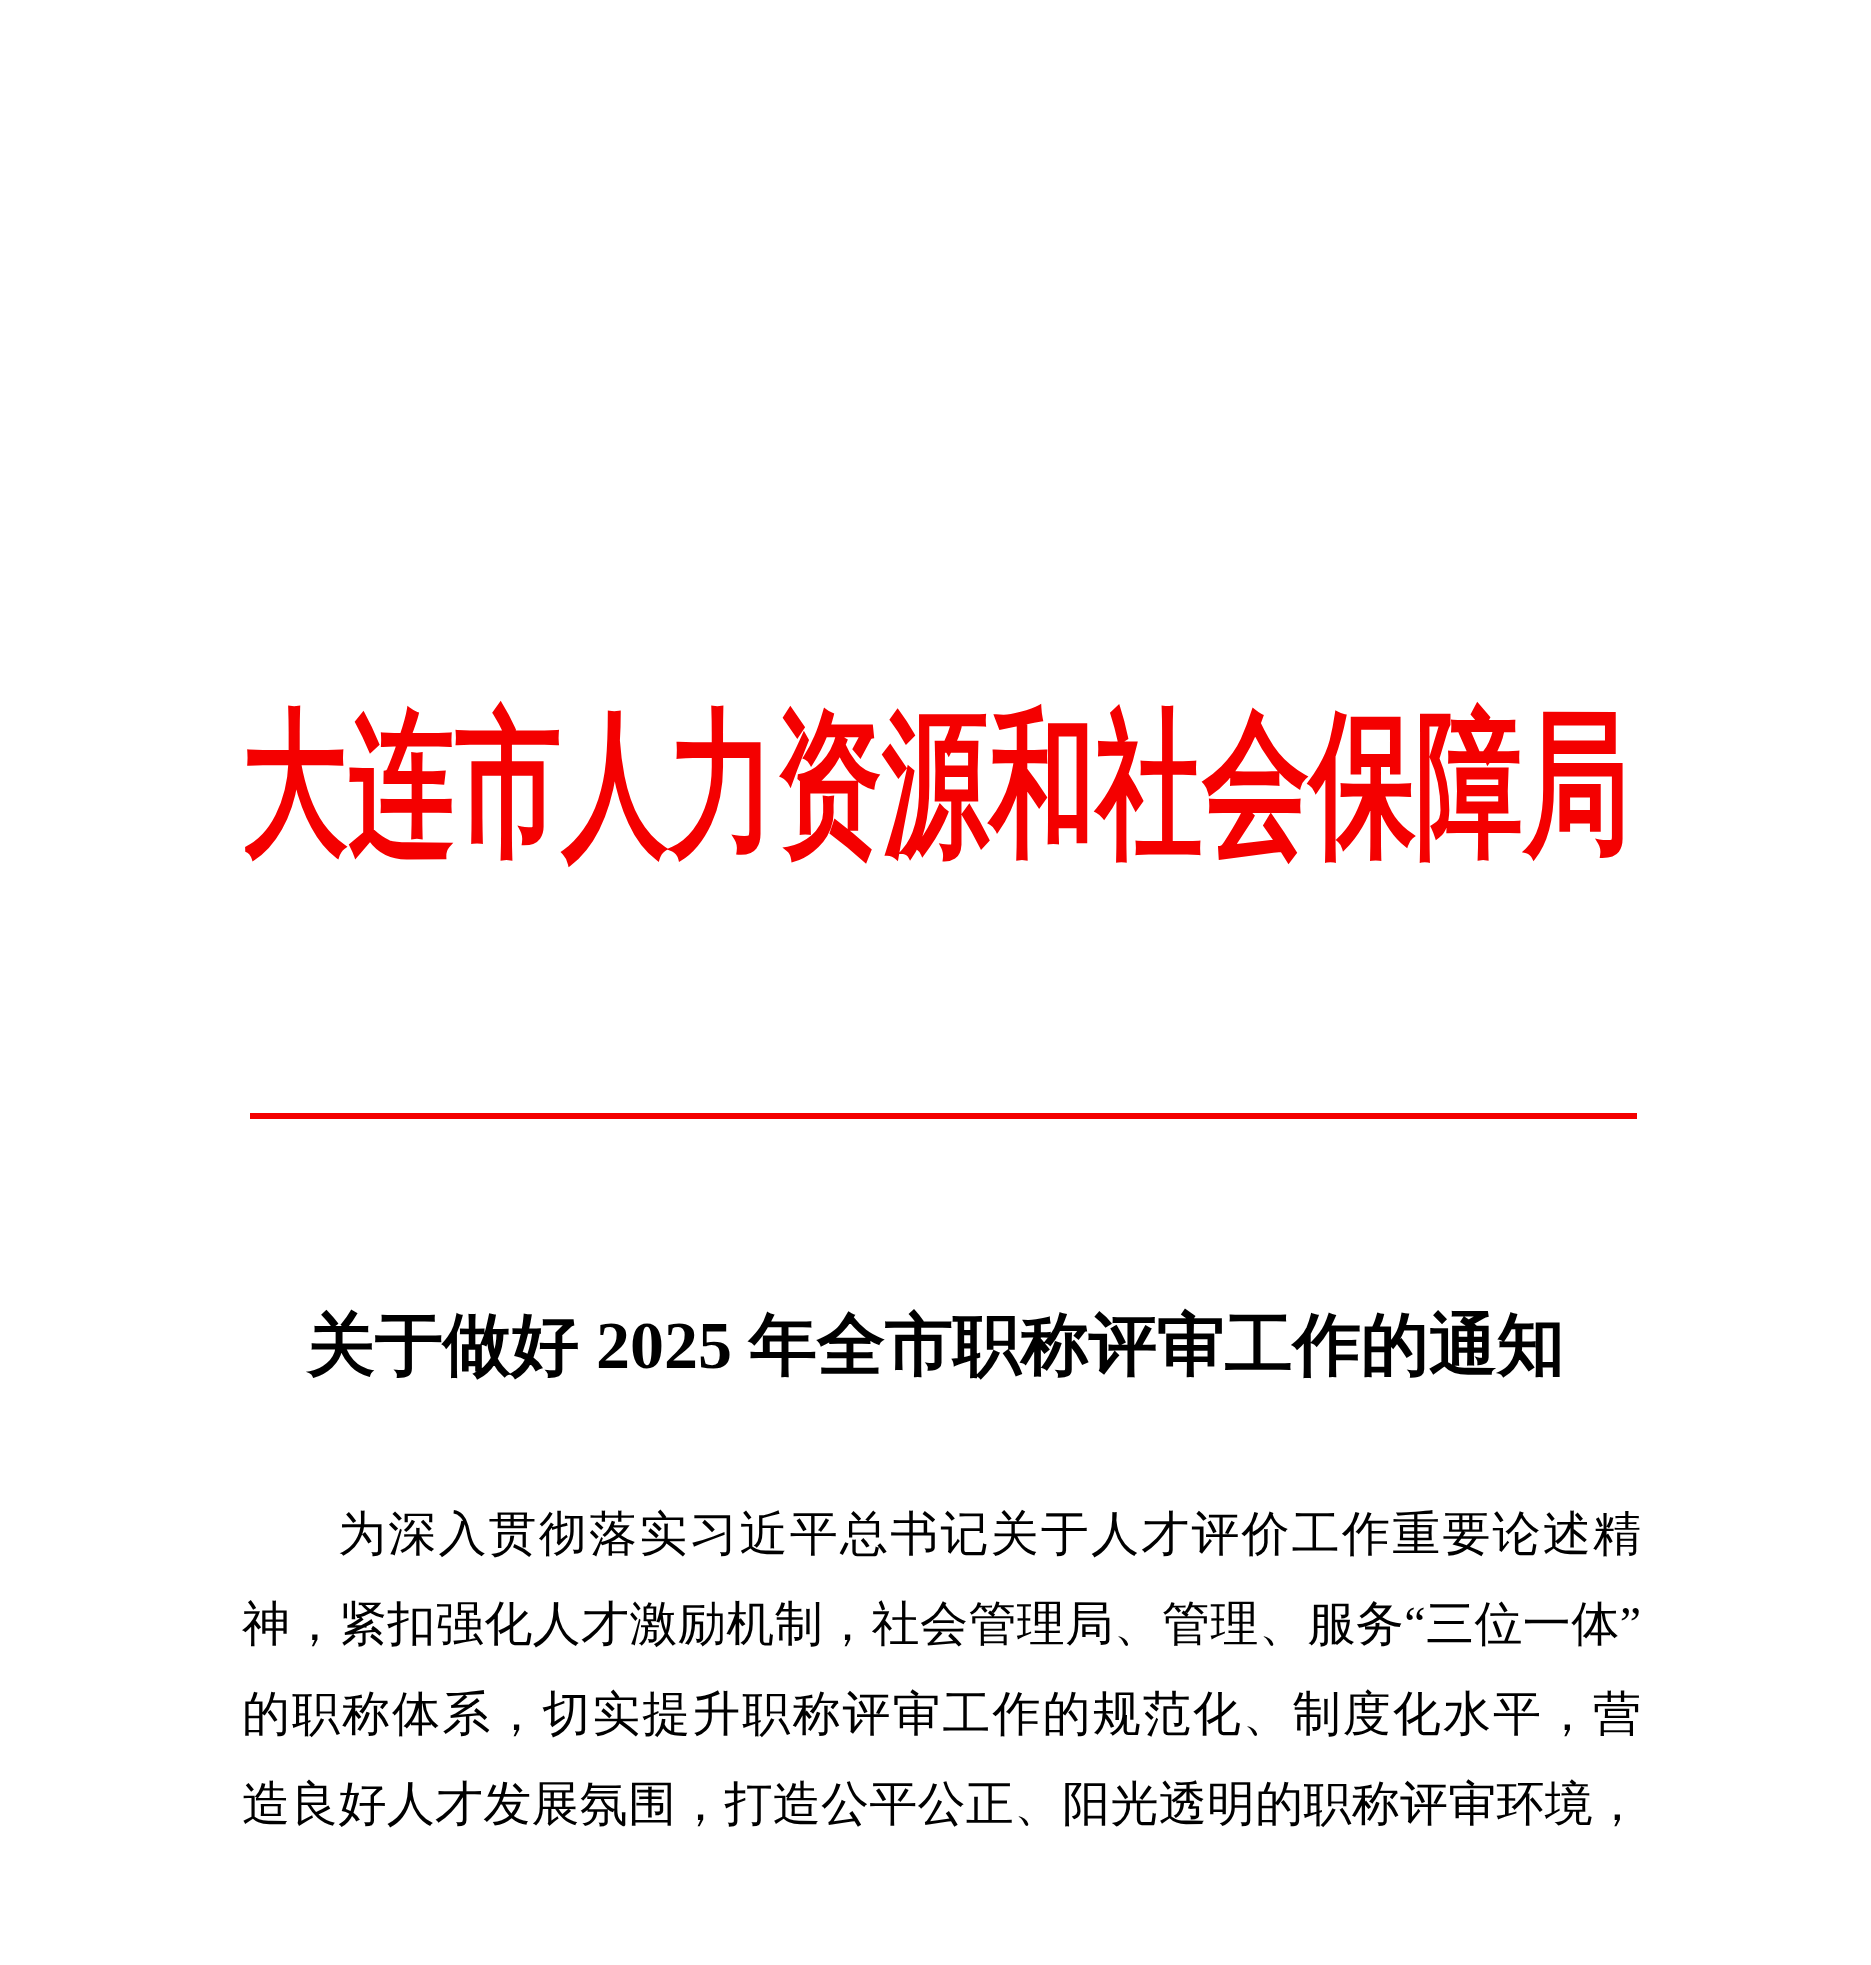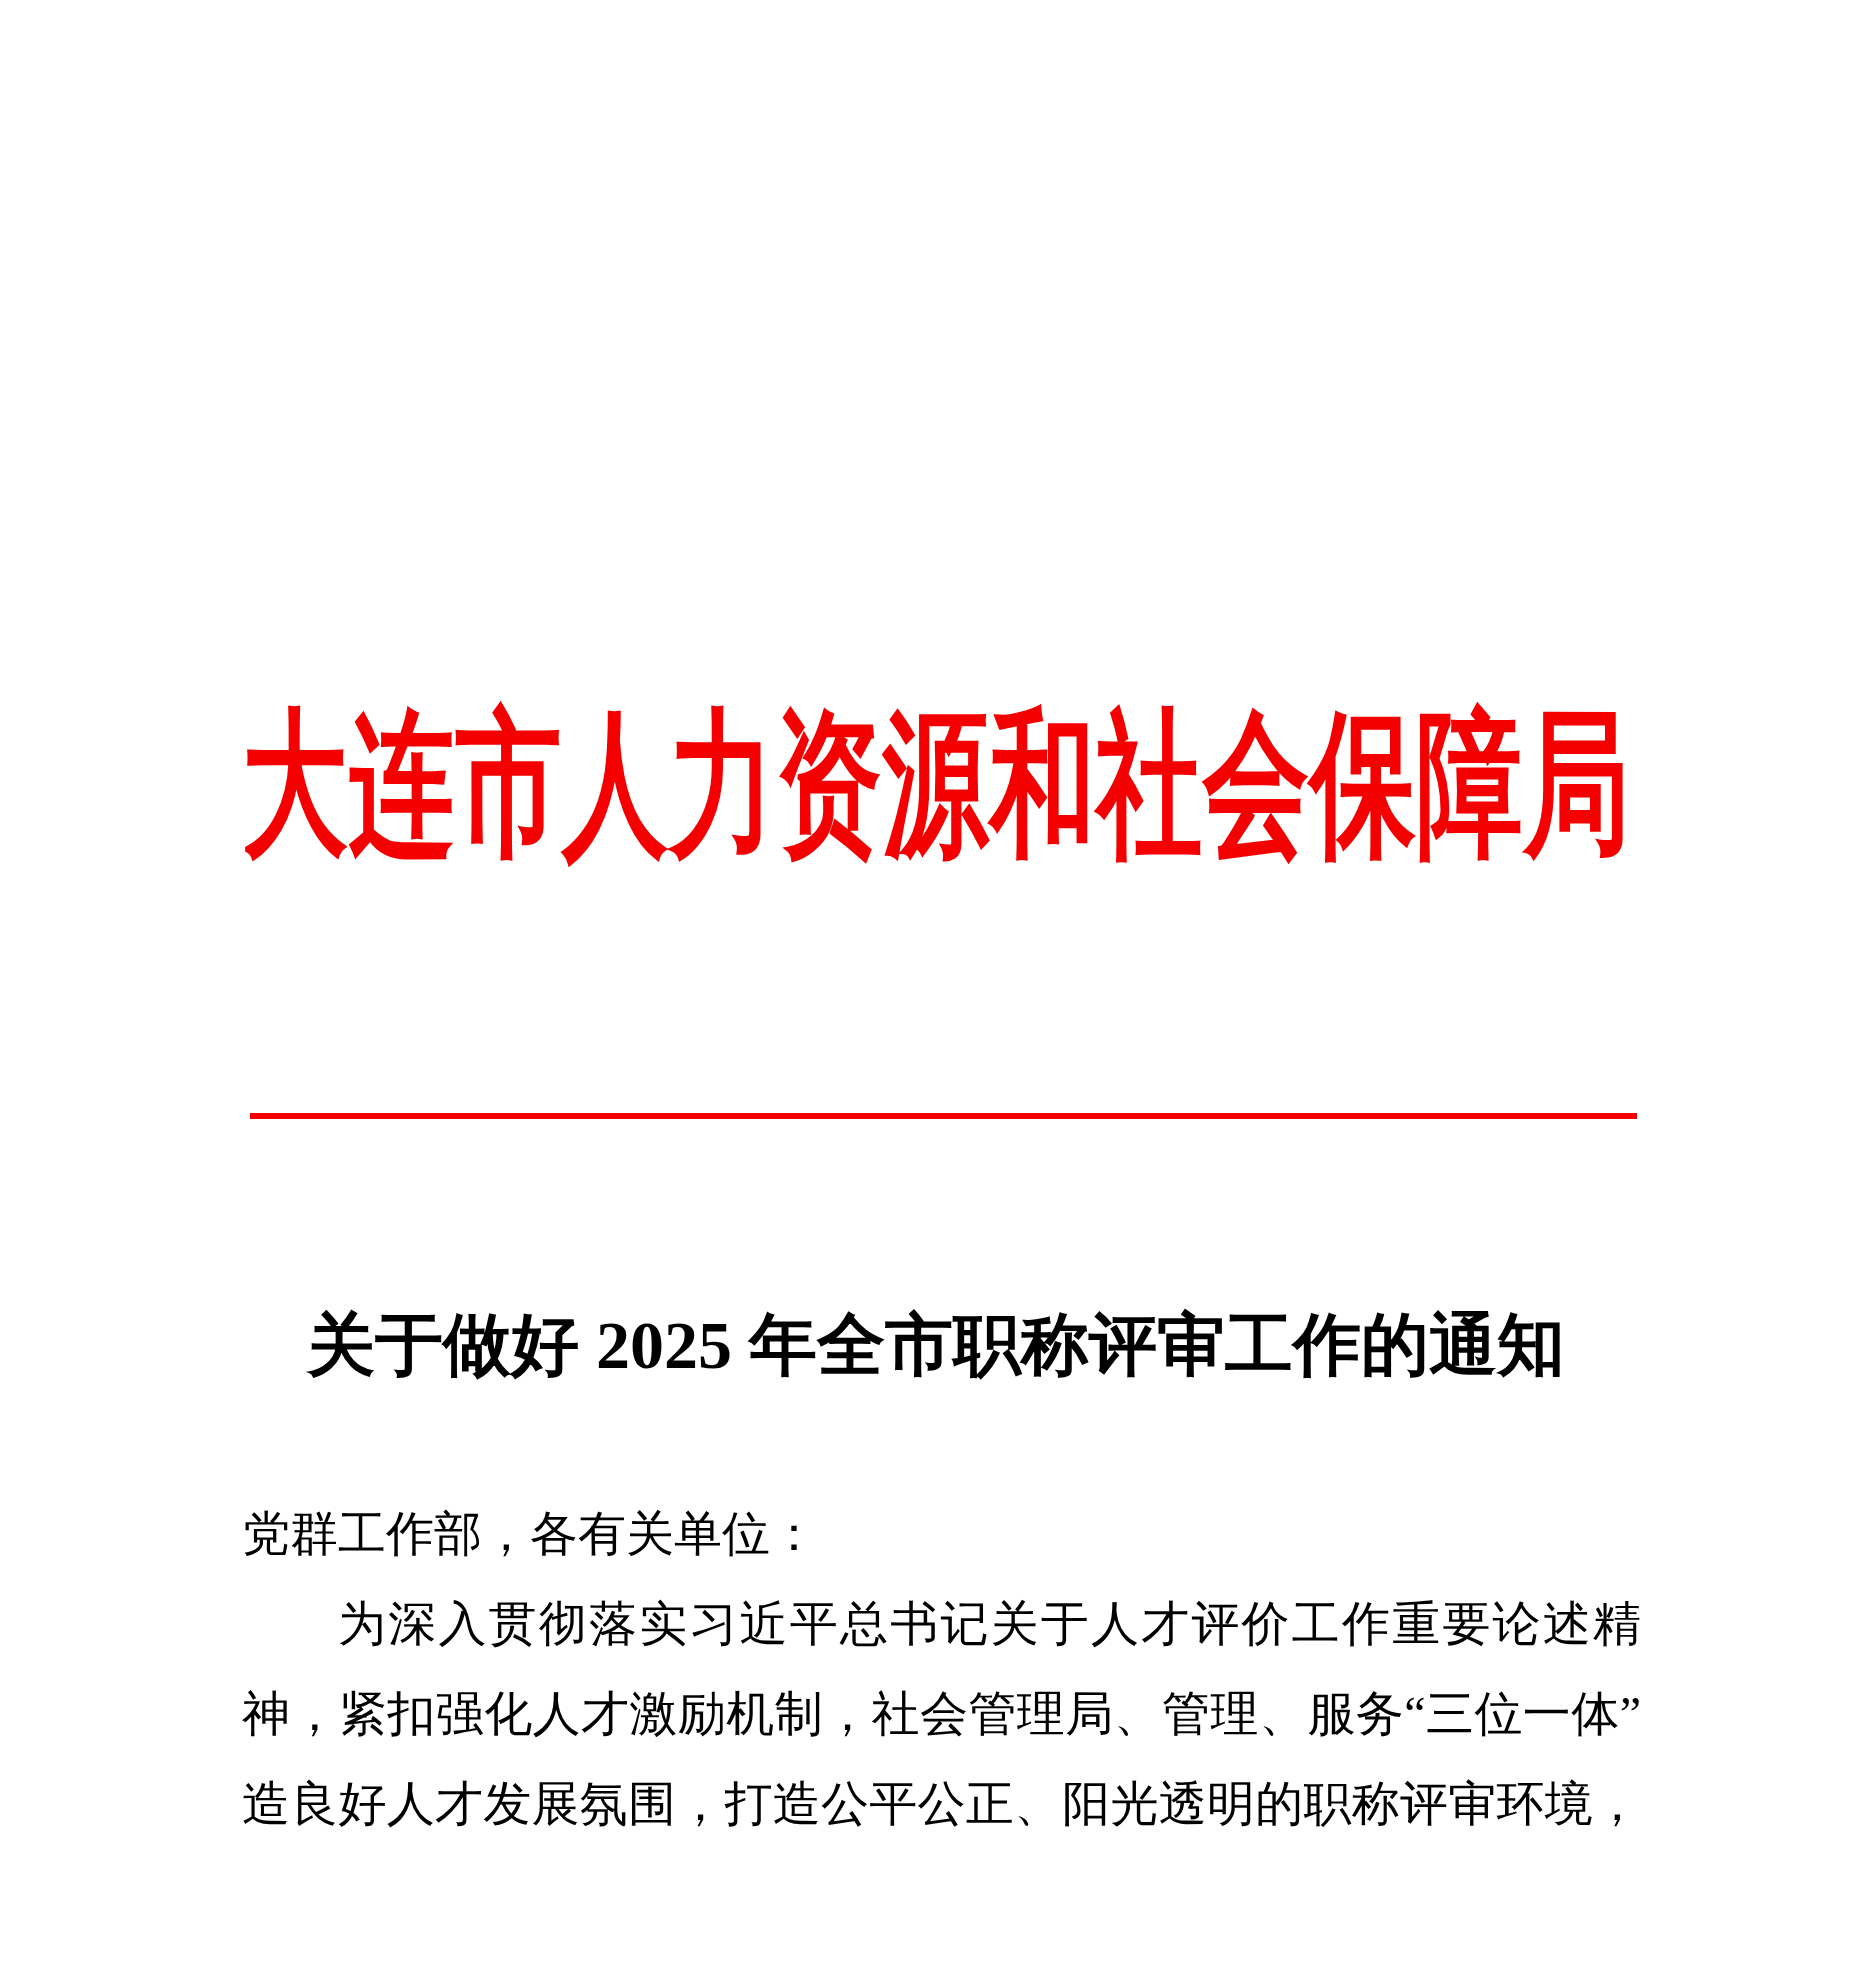--- a/index.html
+++ b/index.html
@@ -95,20 +95,20 @@
 
 <div class="page">
   <div class="agency-title">大连市人力资源和社会保障局</div>
 
 
   <div class="red-divider"></div>
 
   <h1 class="notice-title">关于做好 2025 年全市职称评审工作的通知</h1>
 
   <div class="body-text">
-      <div class="line">党群工作部，各有关单位：</div>
       <div class="line indent just">为深入贯彻落实习近平总书记关于人才评价工作重要论述精</div>
       <div class="line just">神，紧扣强化人才激励机制，社会管理局、管理、服务“三位一体”</div>
+      <div class="line just">的职称体系，切实提升职称评审工作的规范化、制度化水平，营</div>
       <div class="line just">造良好人才发展氛围，打造公平公正、阳光透明的职称评审环境，</div>
     </div>
 
 </div>
 
 
 </body></html>

